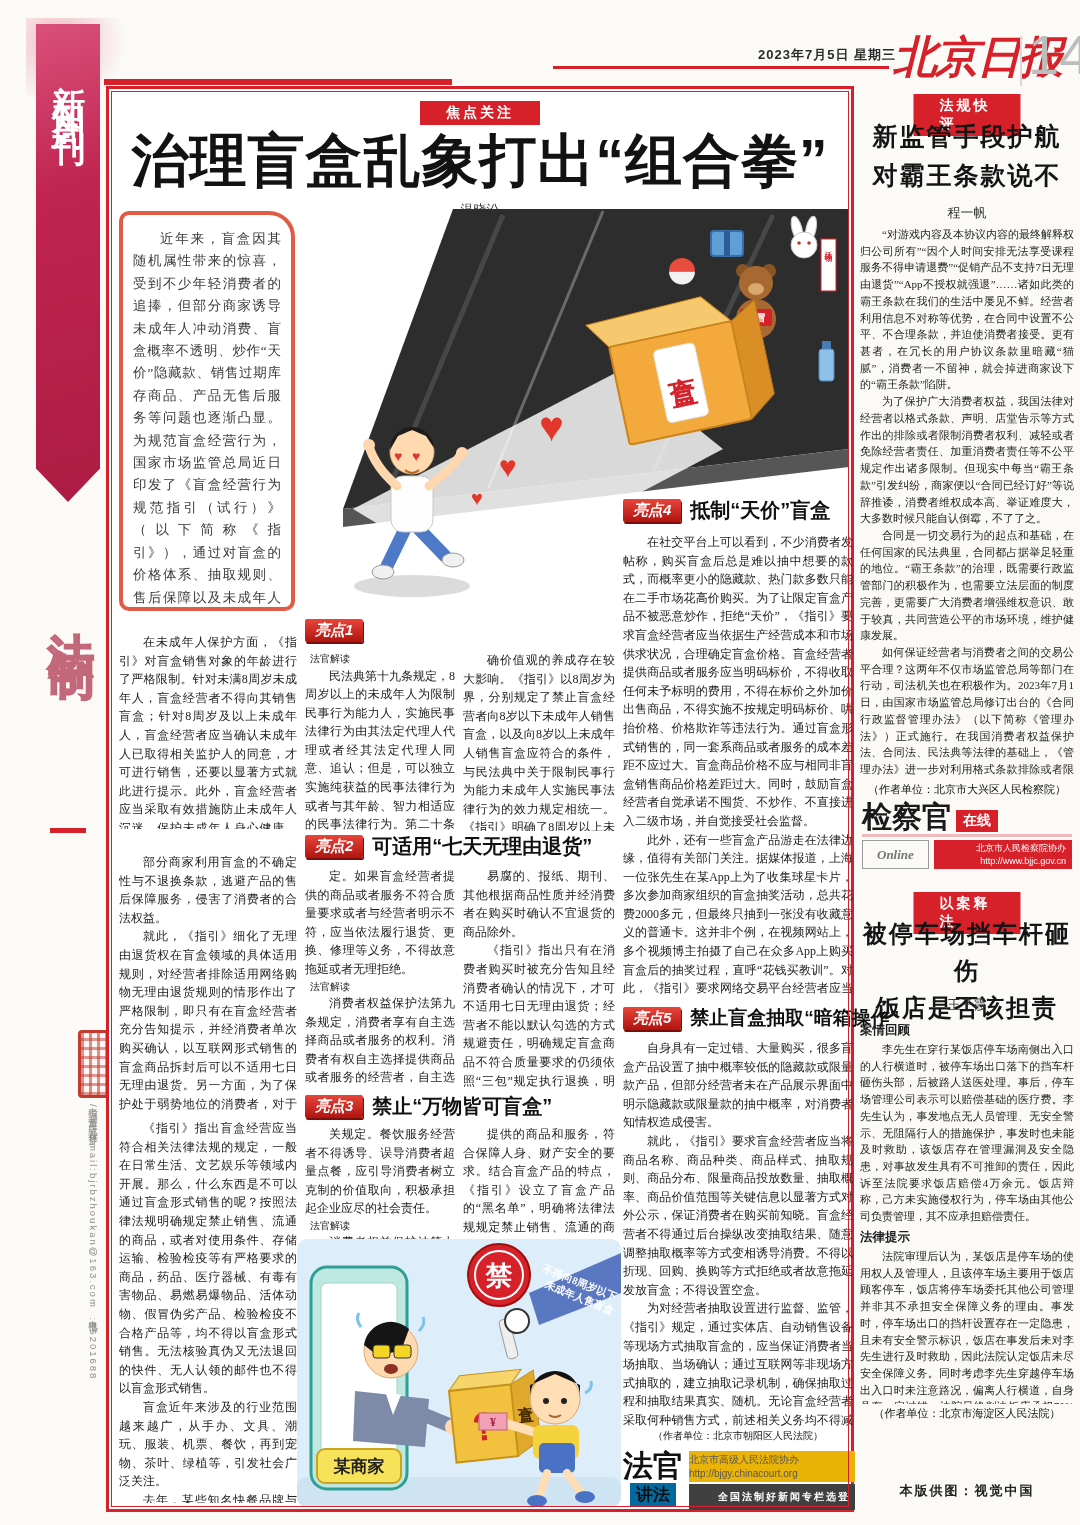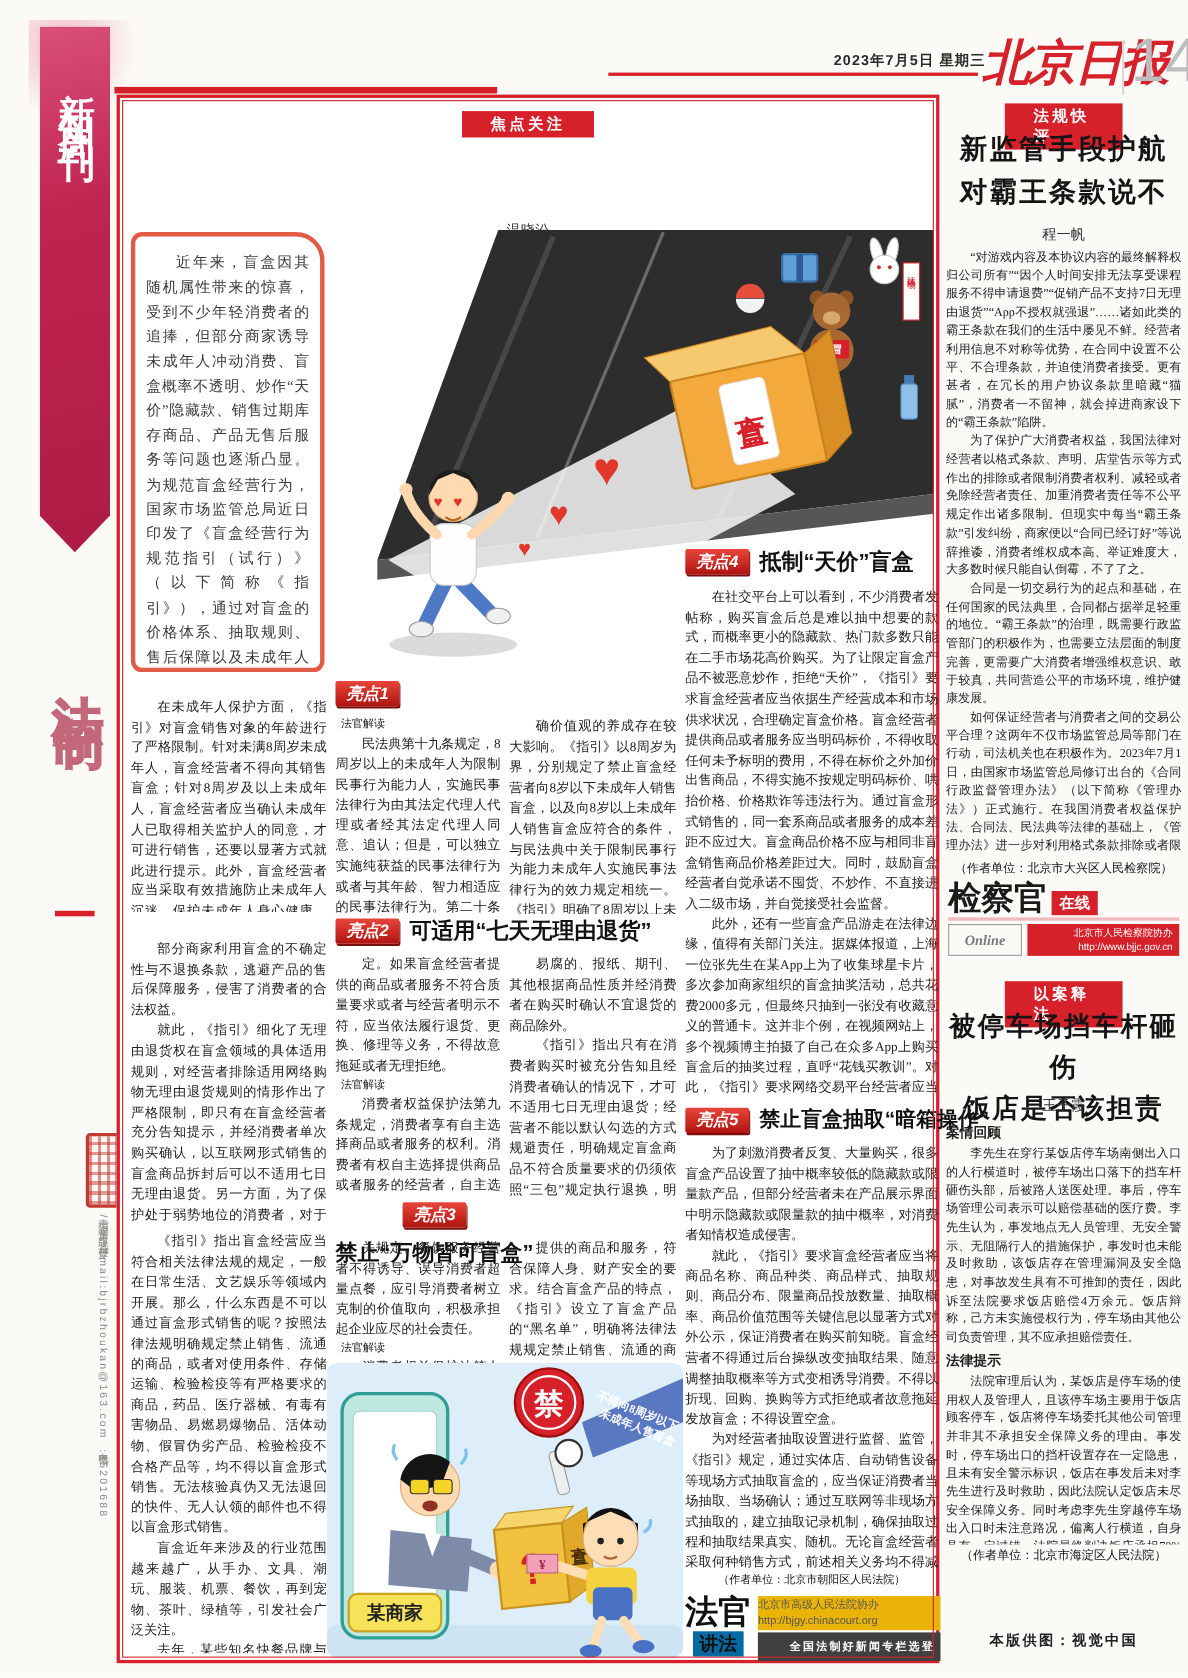--- a/index.html
+++ b/index.html
@@ -100,20 +100,21 @@
     <span class="vert">新知周刊</span>
   </div>
   <div class="abs fazhi">法制</div>
   <div class="abs red-dash"></div>
   <div class="abs seal"></div>
   <div class="abs credits">责编/童蕾 版式/任梦 Email:bjrbzhoukan@163.com 电话:85201688</div>
 
   <div class="abs frame">
 
     <span class="abs kicker f-kicker">焦点关注</span>
+    <div class="abs f-headline">治理盲盒乱象打出“组合拳”</div>
     <div class="abs f-byline">温晓汾</div>
 
     <div class="abs intro">近年来，盲盒因其随机属性带来的惊喜，受到不少年轻消费者的追捧，但部分商家诱导未成年人冲动消费、盲盒概率不透明、炒作“天价”隐藏款、销售过期库存商品、产品无售后服务等问题也逐渐凸显。为规范盲盒经营行为，国家市场监管总局近日印发了《盲盒经营行为规范指引（试行）》（以下简称《指引》），通过对盲盒的价格体系、抽取规则、售后保障以及未成年人保护机制等设置一系列规则，给盲盒经营行为划出了红线，切实保护消费者合法权益。</div>
 
     <div class="abs" style="left:194px;top:120px;width:546px;height:400px;">
       <svg width="546" height="400" viewBox="0 0 546 400">
         <polygon points="150,0 546,0 546,240 40,300" fill="#2e2d2d"></polygon>
         <polygon points="40,300 546,240 546,258 40,318" fill="#565656"></polygon>
         <line x1="200" y1="6" x2="90" y2="270" stroke="#474747" stroke-width="5"></line>
         <line x1="300" y1="2" x2="185" y2="280" stroke="#6a6a6a" stroke-width="3"></line>
@@ -190,21 +191,21 @@
     <div class="abs bodytext" style="left:514px;top:444px;width:230px;height:466px;">
         <p>在社交平台上可以看到，不少消费者发帖称，购买盲盒后总是难以抽中想要的款式，而概率更小的隐藏款、热门款多数只能在二手市场花高价购买。为了让限定盲盒产品不被恶意炒作，拒绝“天价”，《指引》要求盲盒经营者应当依据生产经营成本和市场供求状况，合理确定盲盒价格。盲盒经营者提供商品或者服务应当明码标价，不得收取任何未予标明的费用，不得在标价之外加价出售商品，不得实施不按规定明码标价、哄抬价格、价格欺诈等违法行为。通过盲盒形式销售的，同一套系商品或者服务的成本差距不应过大。盲盒商品价格不应与相同非盲盒销售商品价格差距过大。同时，鼓励盲盒经营者自觉承诺不囤货、不炒作、不直接进入二级市场，并自觉接受社会监督。</p>
         <p>此外，还有一些盲盒产品游走在法律边缘，值得有关部门关注。据媒体报道，上海一位张先生在某App上为了收集球星卡片，多次参加商家组织的盲盒抽奖活动，总共花费2000多元，但最终只抽到一张没有收藏意义的普通卡。这并非个例，在视频网站上，多个视频博主拍摄了自己在众多App上购买盲盒后的抽奖过程，直呼“花钱买教训”。对此，《指引》要求网络交易平台经营者应当严格落实主体责任，定期对平台内盲盒经营者真实信息进行核验，建立健全检查监控制度，强化对平台内盲盒经营者及其发布的商品和服务的动态监测。如发现平台内盲盒经营商品或者服务信息存在相关违法违规情形的，网络交易平台经营者应当依法采取必要的处置措施，并向有关主管部门报告。</p>
       </div>
 
     <div class="abs hl" style="left:514px;top:916px;">
       <span class="hl-badge">亮点5</span>
       <span class="hl-title" style="font-size:19px;">禁止盲盒抽取“暗箱操作”</span>
     </div>
     <div class="abs bodytext" style="left:514px;top:950px;width:230px;height:388px;">
-        <p>为了刺激消费者反复、大量购买，很多盲盒产品设置了抽中概率较低的隐藏款或限量款产品，但部分经营者未在产品展示界面中明示隐藏款或限量款的抽中概率，对消费者知情权造成侵害。</p>
+        <p>自身具有一定过错、大量购买，很多盲盒产品设置了抽中概率较低的隐藏款或限量款产品，但部分经营者未在产品展示界面中明示隐藏款或限量款的抽中概率，对消费者知情权造成侵害。</p>
         <p>就此，《指引》要求盲盒经营者应当将商品名称、商品种类、商品样式、抽取规则、商品分布、限量商品投放数量、抽取概率、商品价值范围等关键信息以显著方式对外公示，保证消费者在购买前知晓。盲盒经营者不得通过后台操纵改变抽取结果、随意调整抽取概率等方式变相诱导消费。不得以折现、回购、换购等方式拒绝或者故意拖延发放盲盒；不得设置空盒。</p>
         <p>为对经营者抽取设置进行监督、监管，《指引》规定，通过实体店、自动销售设备等现场方式抽取盲盒的，应当保证消费者当场抽取、当场确认；通过互联网等非现场方式抽取的，建立抽取记录机制，确保抽取过程和抽取结果真实、随机。无论盲盒经营者采取何种销售方式，前述相关义务均不得减免。</p>
       </div>
     <div class="abs attr" style="left:514px;top:1340px;width:230px;">（作者单位：北京市朝阳区人民法院）</div>
 
     <div class="abs logo-fg" style="left:514px;top:1362px;width:232px;">
       <div class="fg-left">
         <span class="fg-main">法官</span>
         <span class="fg-sub">讲法</span>
       </div>
@@ -248,21 +249,21 @@
     <div class="abs bodytext" style="left:196px;top:778px;width:150px;height:222px;">
         <p>定。如果盲盒经营者提供的商品或者服务不符合质量要求或者与经营者明示不符，应当依法履行退货、更换、修理等义务，不得故意拖延或者无理拒绝。</p>
         <p class="subhead">法官解读</p>
         <p>消费者权益保护法第九条规定，消费者享有自主选择商品或者服务的权利。消费者有权自主选择提供商品或者服务的经营者，自主选择商品品种或者服务方式，自主决定购买或者不购买任何一种商品、接受或者不接受任何一项服务。第二十五条规定，经营者采用网络、电视、电话、邮购等方式销售商品，消费者有权自收到商品之日起七日内退货，且无需说明理由，但消费者定作的、鲜活</p>
       </div>
     <div class="abs bodytext" style="left:354px;top:778px;width:152px;height:222px;">
         <p>易腐的、报纸、期刊、其他根据商品性质并经消费者在购买时确认不宜退货的商品除外。</p>
         <p>《指引》指出只有在消费者购买时被充分告知且经消费者确认的情况下，才可不适用七日无理由退货；经营者不能以默认勾选的方式规避责任，明确规定盲盒商品不符合质量要求的仍须依照“三包”规定执行退换，明确规定了盲盒商品质量问题的退换货责任，消费者有权要求退货、退换、修理。</p>
       </div>
 
-    <div class="abs hl" style="left:196px;top:1004px;flex-direction:column;">
+    <div class="abs hl" style="left:196px;top:1004px;">
       <span class="hl-badge">亮点3</span>
       <span class="hl-title">禁止“万物皆可盲盒”</span>
     </div>
     <div class="abs bodytext" style="left:196px;top:1036px;width:150px;height:146px;">
         <p>关规定。餐饮服务经营者不得诱导、误导消费者超量点餐，应引导消费者树立克制的价值取向，积极承担起企业应尽的社会责任。</p>
         <p class="subhead">法官解读</p>
         <p>消费者权益保护法第七条规定，消费者在购买、使用商品和接受服务时享有人身、财产安全不受损害的权利。消费者有权要求经营者</p>
       </div>
     <div class="abs bodytext" style="left:354px;top:1036px;width:152px;height:146px;">
         <p>提供的商品和服务，符合保障人身、财产安全的要求。结合盲盒产品的特点，《指引》设立了盲盒产品的“黑名单”，明确将法律法规规定禁止销售、流通的商品或者禁止提供的服务，以及使用条件、存储运输、检验检疫等方面有严格要求的商品排除在以盲盒形式进行销售的商品范围之外。</p>

